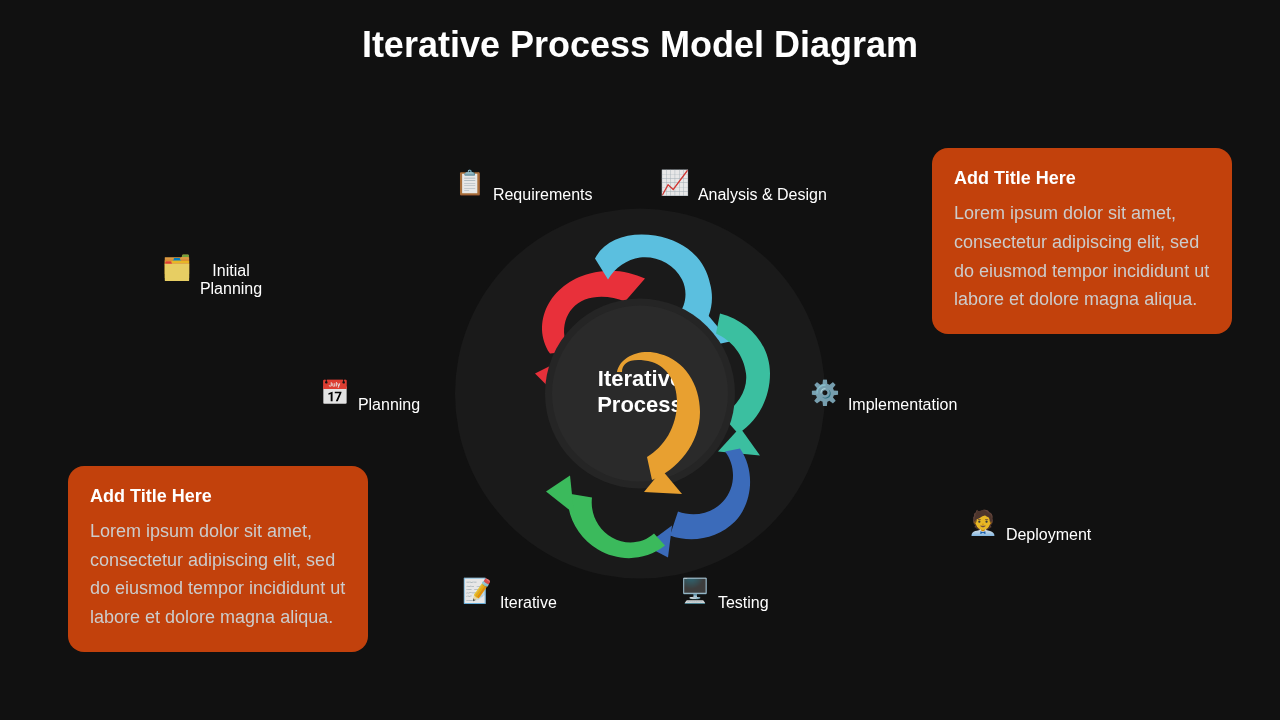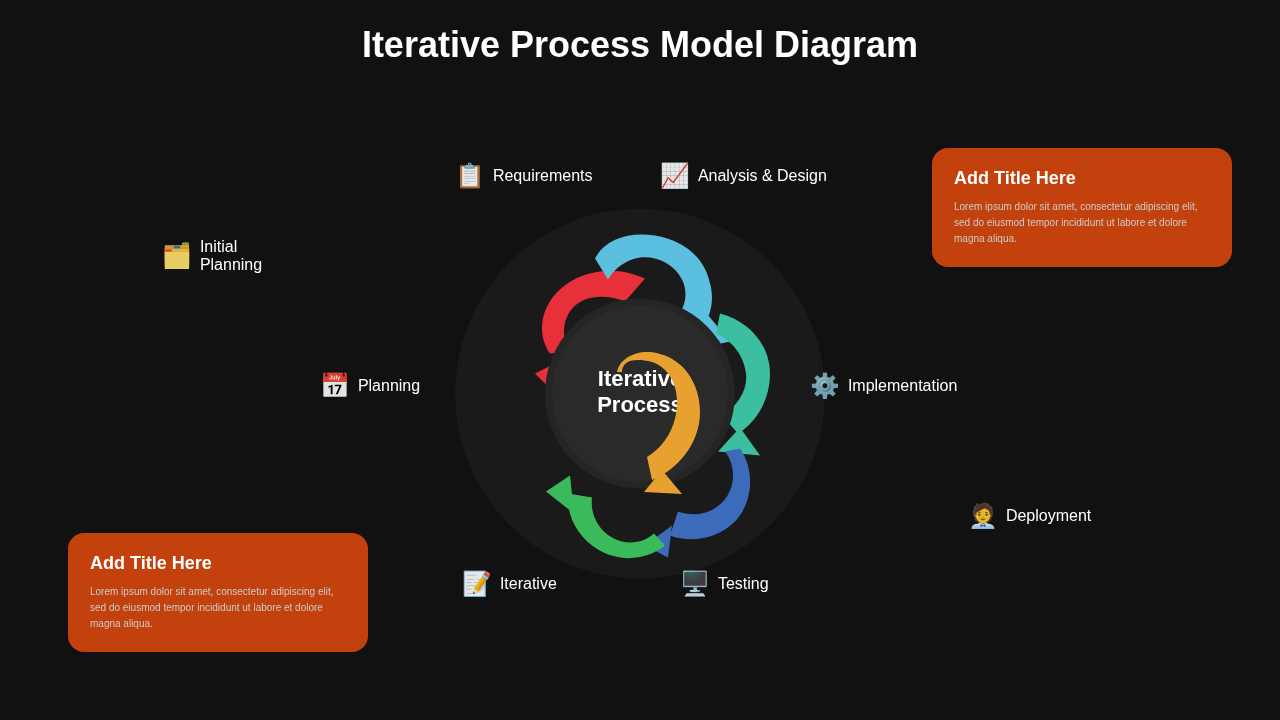--- a/index.html
+++ b/index.html
@@ -31,38 +31,39 @@
     }
 
     .label-item .icon {
       font-size: 24px;
       opacity: 0.9;
     }
 
     .label-item .text {
       font-size: 16px;
       font-weight: 500;
+      margin-top: 24px;
     }
 
     
     .info-card {
       position: absolute;
       background: #c2410c;
       border-radius: 16px;
       padding: 20px 22px;
     }
 
     .info-card .card-title {
       font-size: 18px;
       font-weight: 700;
       margin-bottom: 10px;
     }
 
     .info-card .card-body {
-      font-size: 10px;
+      font-size: 18px;
       color: #cccccc;
       line-height: 1.6;
     }
 
     
     .card-top-right {
       top: 148px;
       right: 48px;
       width: 300px;
     }
@@ -187,21 +188,21 @@
 </div>
 
 <div class="label-item" style="position:absolute; left:320px; top:372px;">
   <span class="icon">📅</span>
   <span class="text">Planning</span>
 </div>
 
 <div class="label-item" style="flex-direction:column; align-items:flex-start; position:absolute; left:162px; top:238px;">
   <div style="display:flex; align-items:center; gap:8px;">
     <span class="icon">🗂️</span>
-    <span class="text" style="white-space:pre-line;">Initial
+    <span class="text" style="white-space:pre-line;text-align:center;">Initial
 Planning</span>
   </div>
 </div>
 
 <div class="info-card card-top-right">
   <div class="card-title">Add Title Here</div>
   <div class="card-body">Lorem ipsum dolor sit amet, consectetur adipiscing elit, sed do eiusmod tempor incididunt ut labore et dolore magna aliqua.</div>
 </div>
 
 <div class="info-card card-bottom-left">

